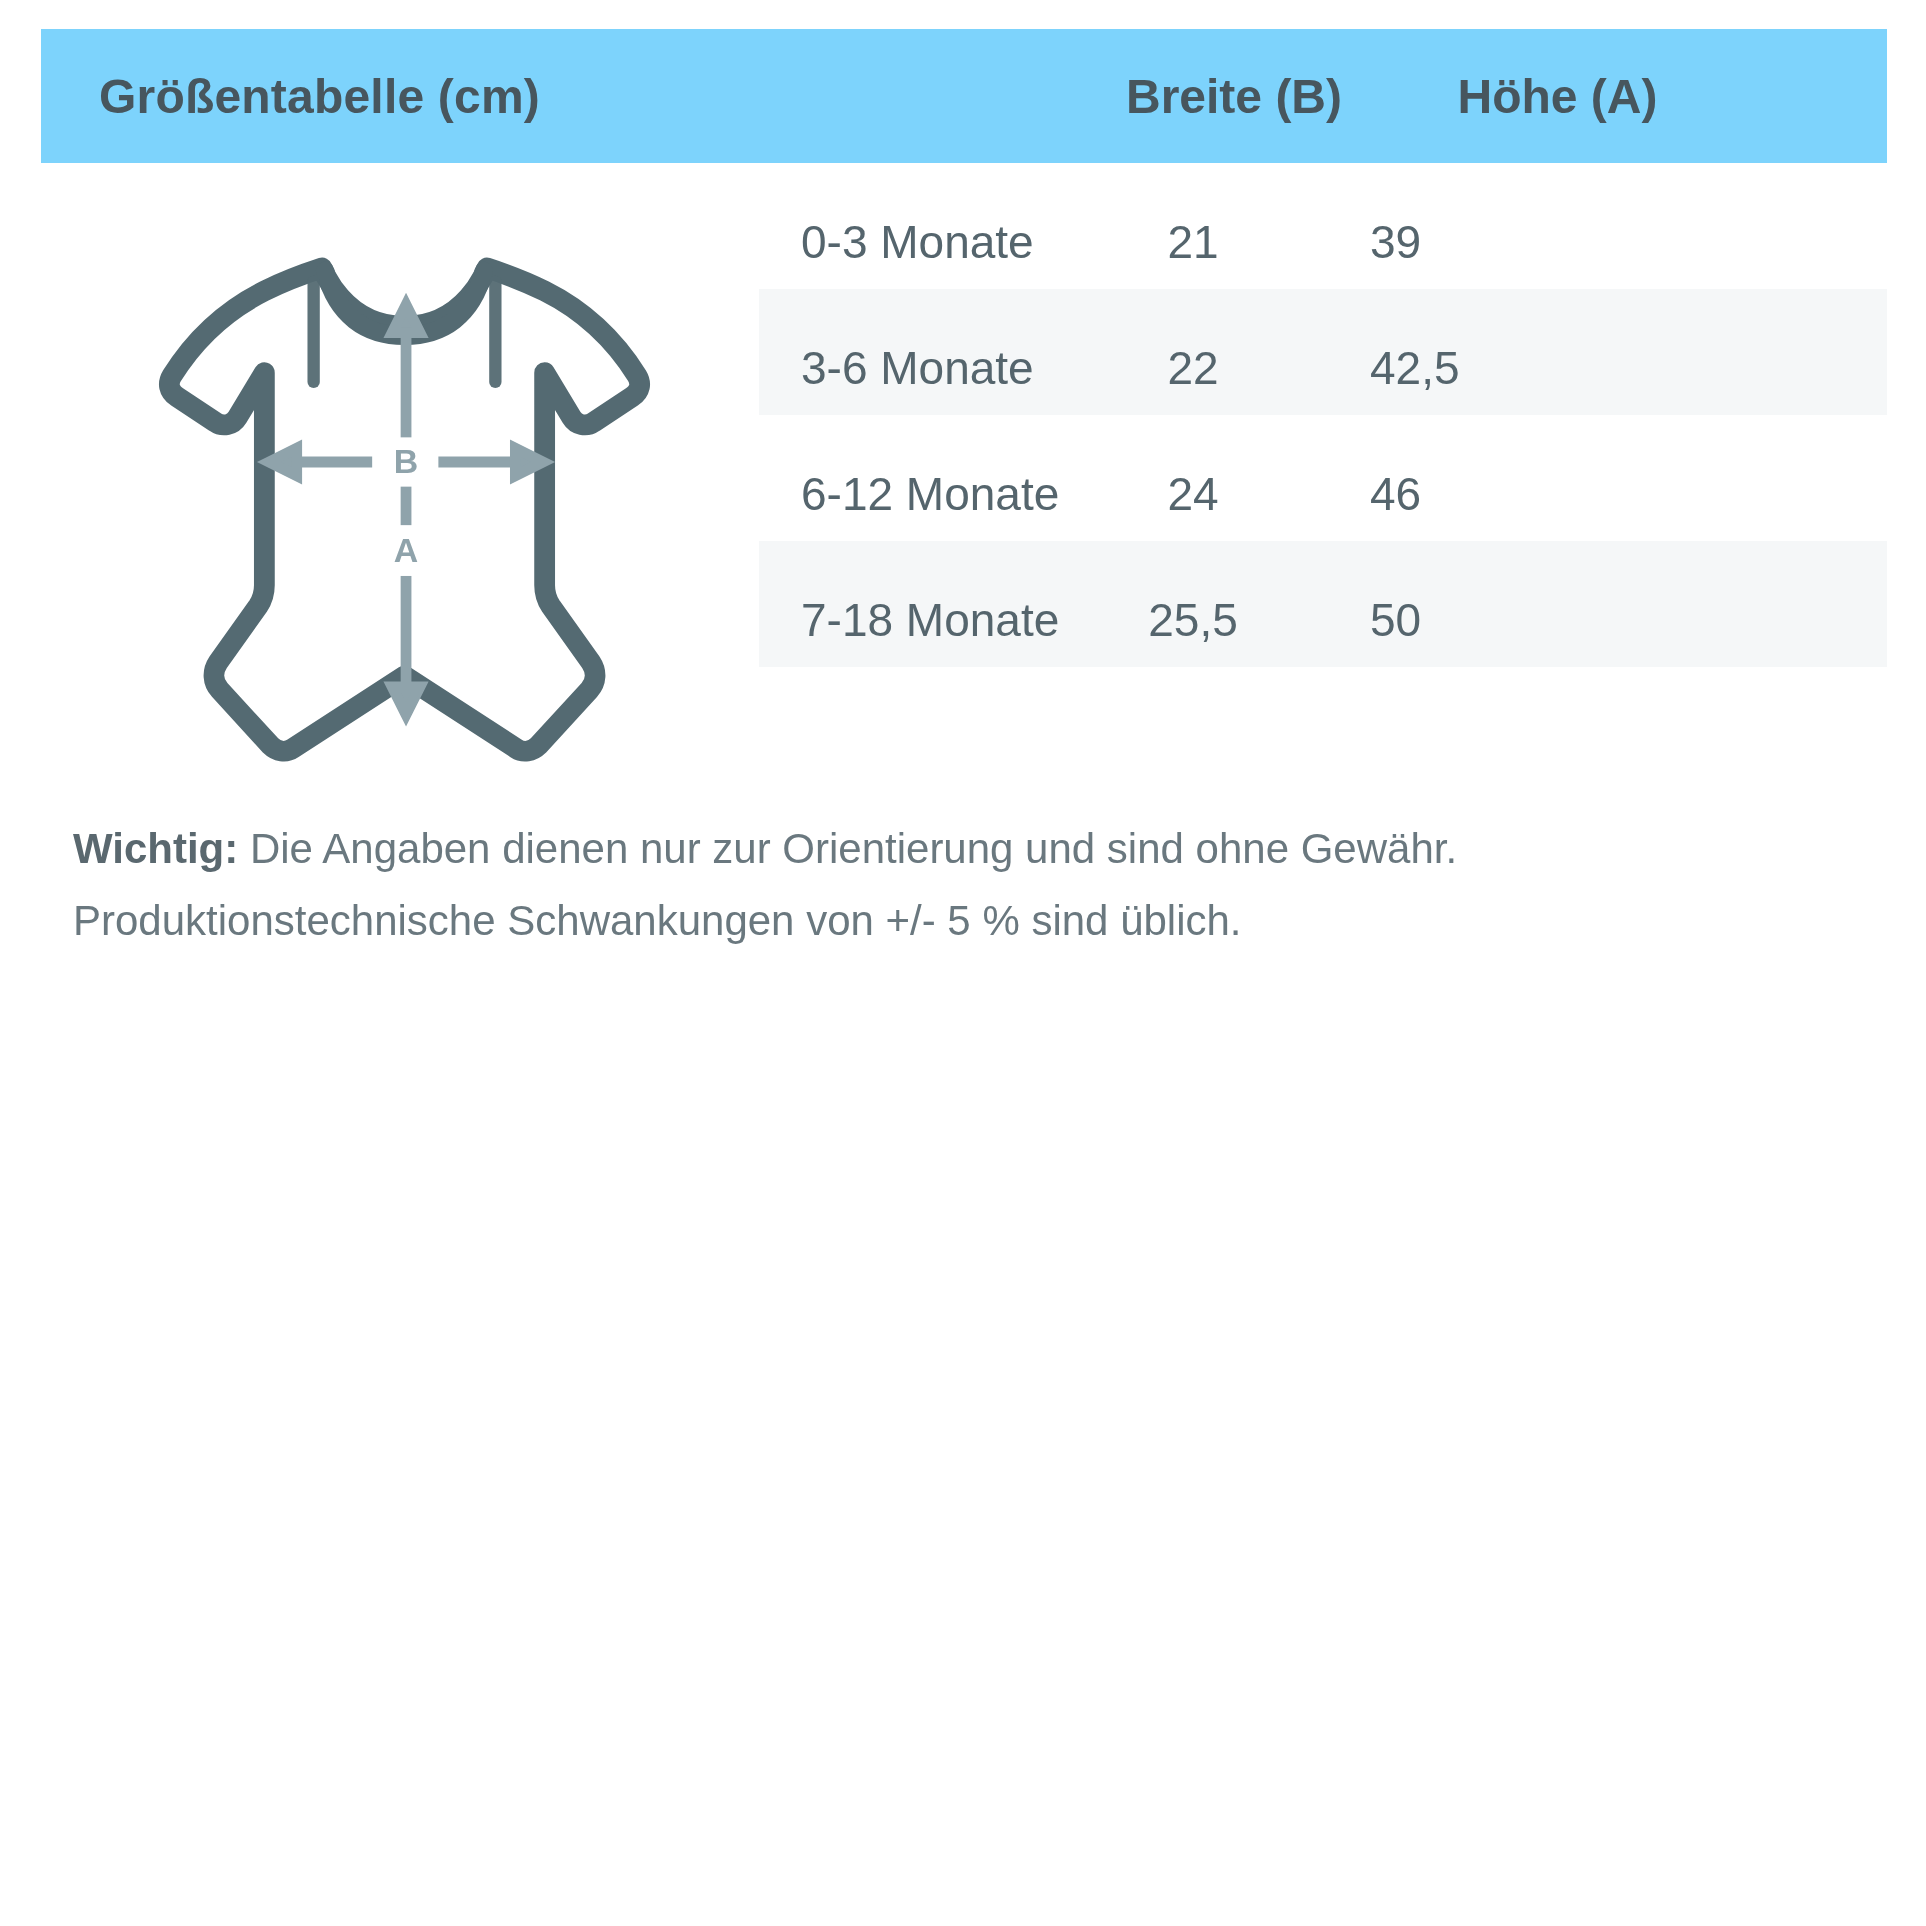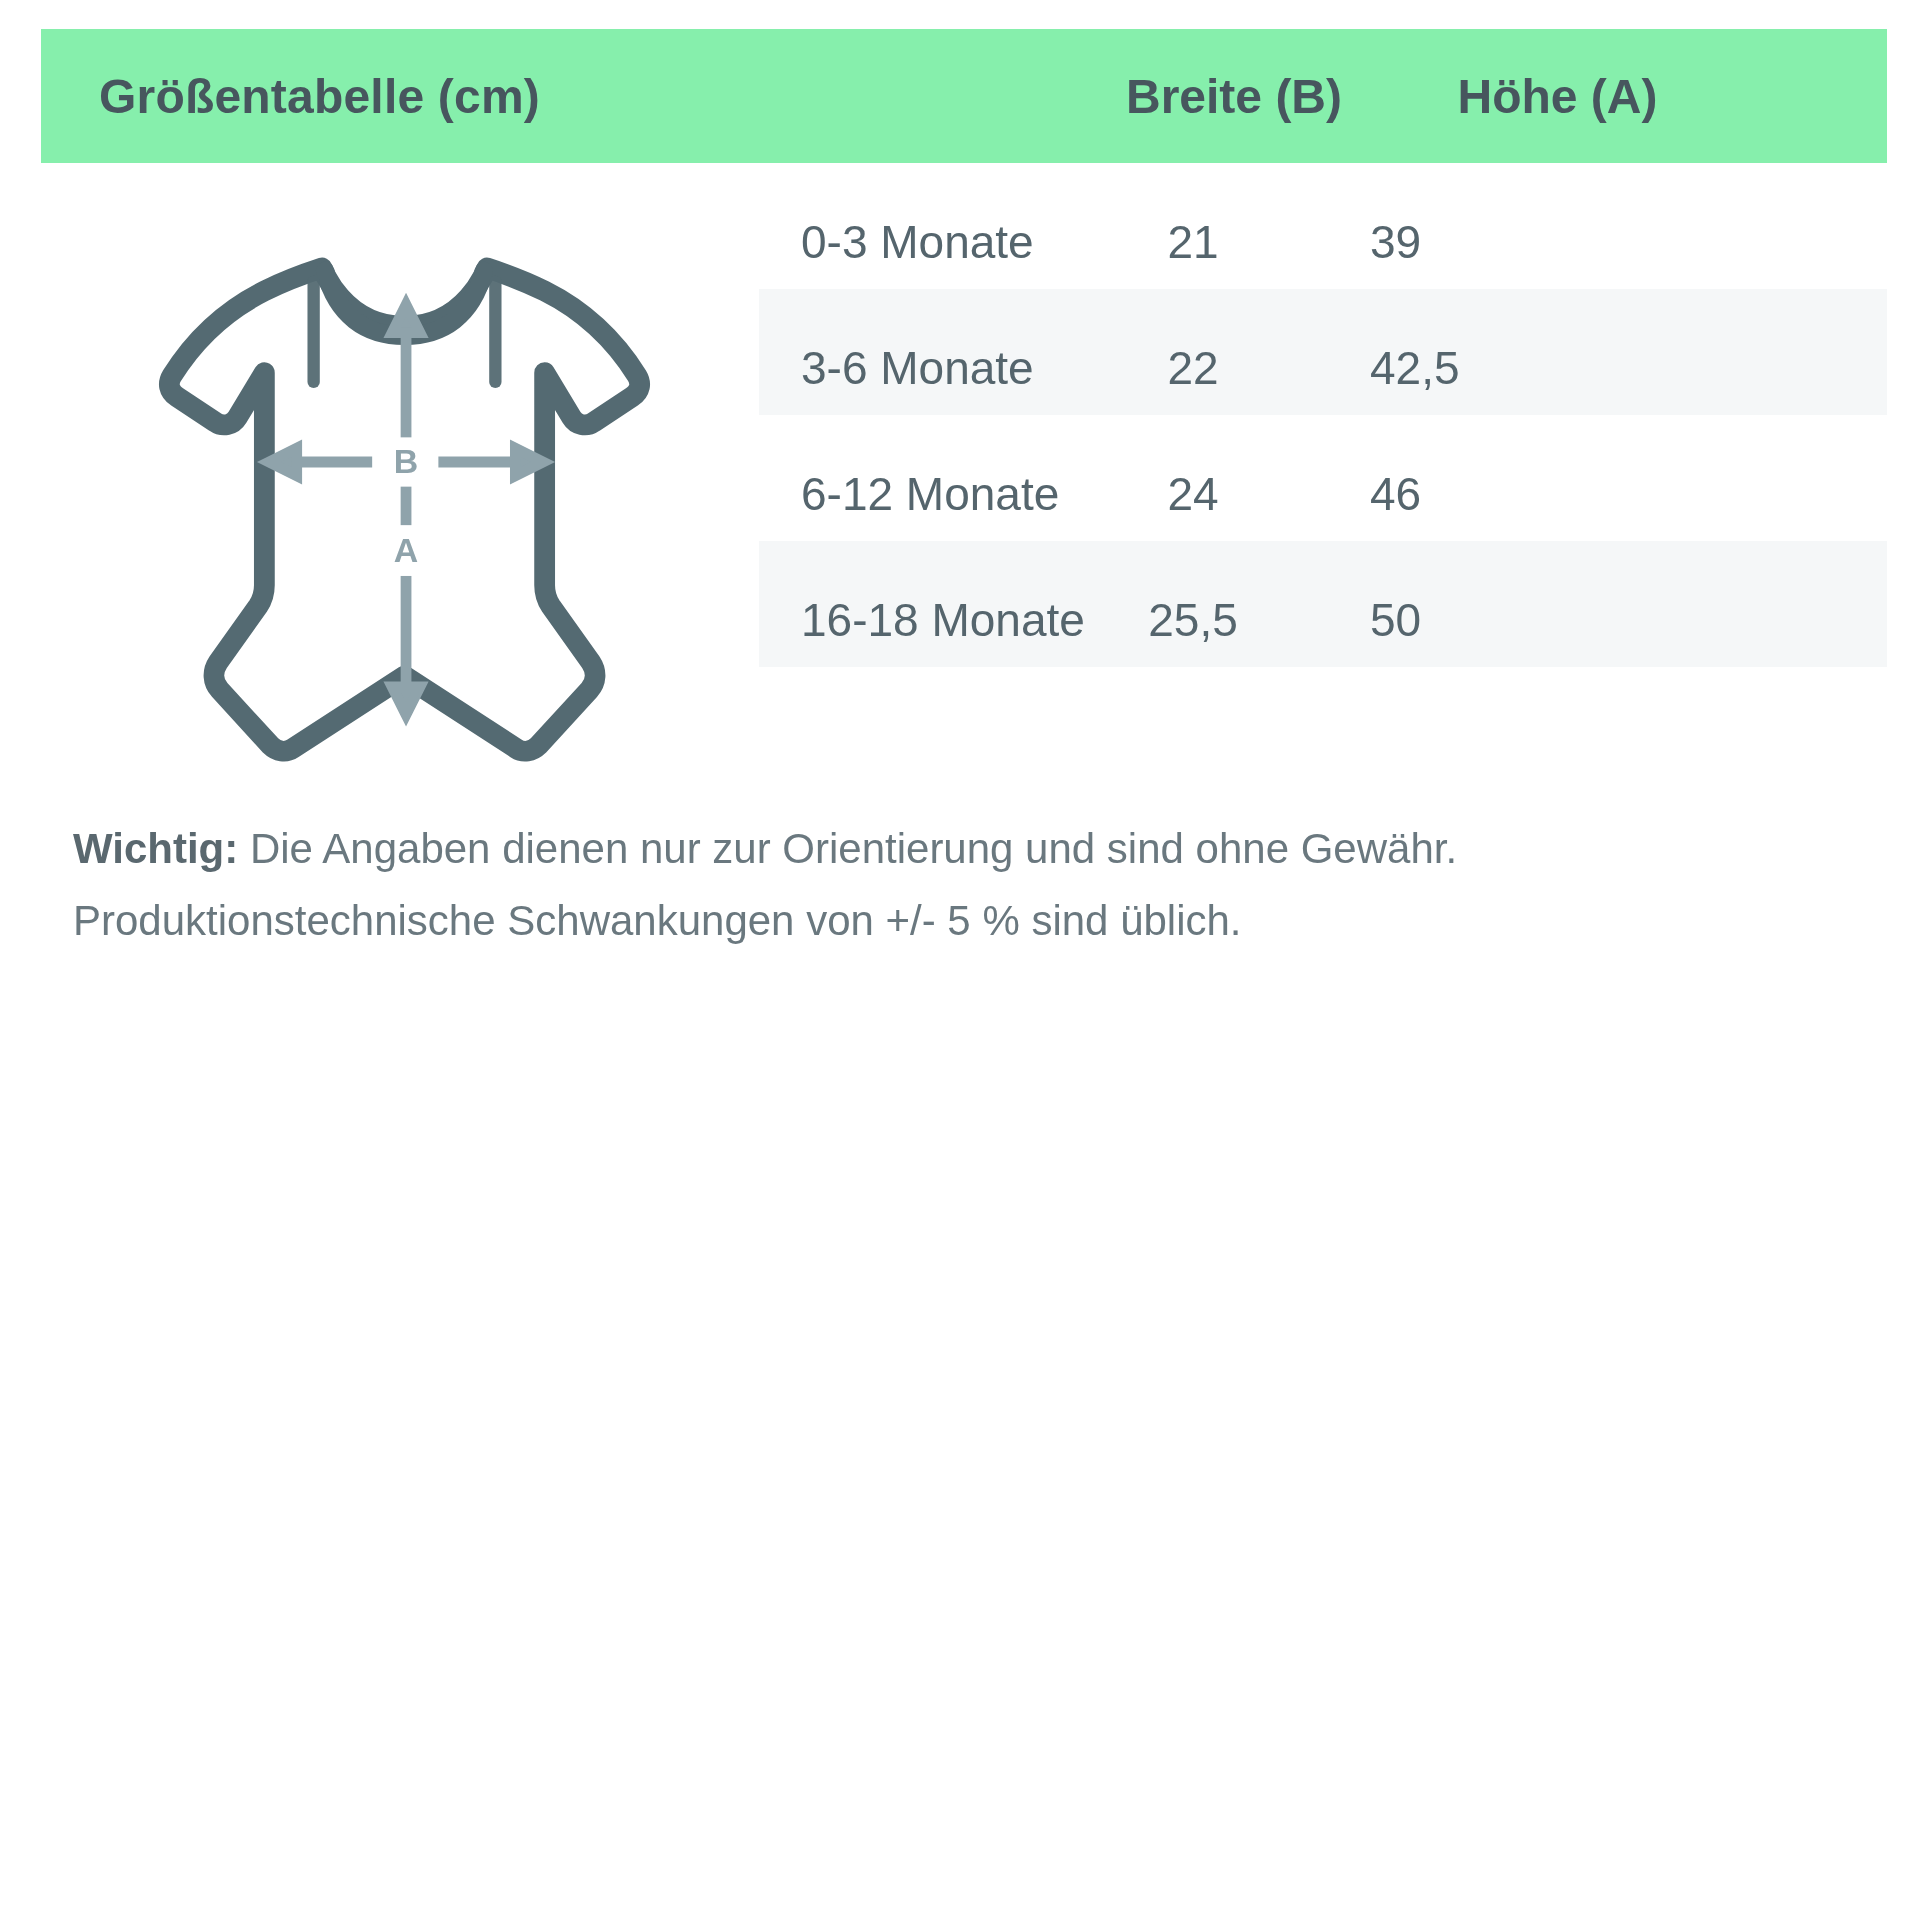--- a/index.html
+++ b/index.html
@@ -22,21 +22,21 @@
     background: #ffffff;
   }
 
   
   .header-band {
     position: absolute;
     left: 41px;
     top: 29px;
     width: 1846px;
     height: 134px;
-    background: #86efac;
+    background: #7dd3fc;
     display: flex;
     align-items: center;
   }
   .header-title {
     position: absolute;
     left: 58px;
     font-size: 48px;
     font-weight: bold;
     color: #47565e;
     letter-spacing: 0.2px;
@@ -184,21 +184,21 @@
       <div class="cell height">42,5</div>
     </div>
 
     <div class="row">
       <div class="cell size">6-12 Monate</div>
       <div class="cell width">24</div>
       <div class="cell height">46</div>
     </div>
 
     <div class="row alt">
-      <div class="cell size">16-18 Monate</div>
+      <div class="cell size">7-18 Monate</div>
       <div class="cell width">25,5</div>
       <div class="cell height">50</div>
     </div>
 
   </div>
 
   <div class="footnote">
     <b>Wichtig:</b><span> Die Angaben dienen nur zur Orientierung und sind ohne Gewähr. Produktionstechnische Schwankungen von +/- 5 % sind üblich.</span>
   </div>
 

